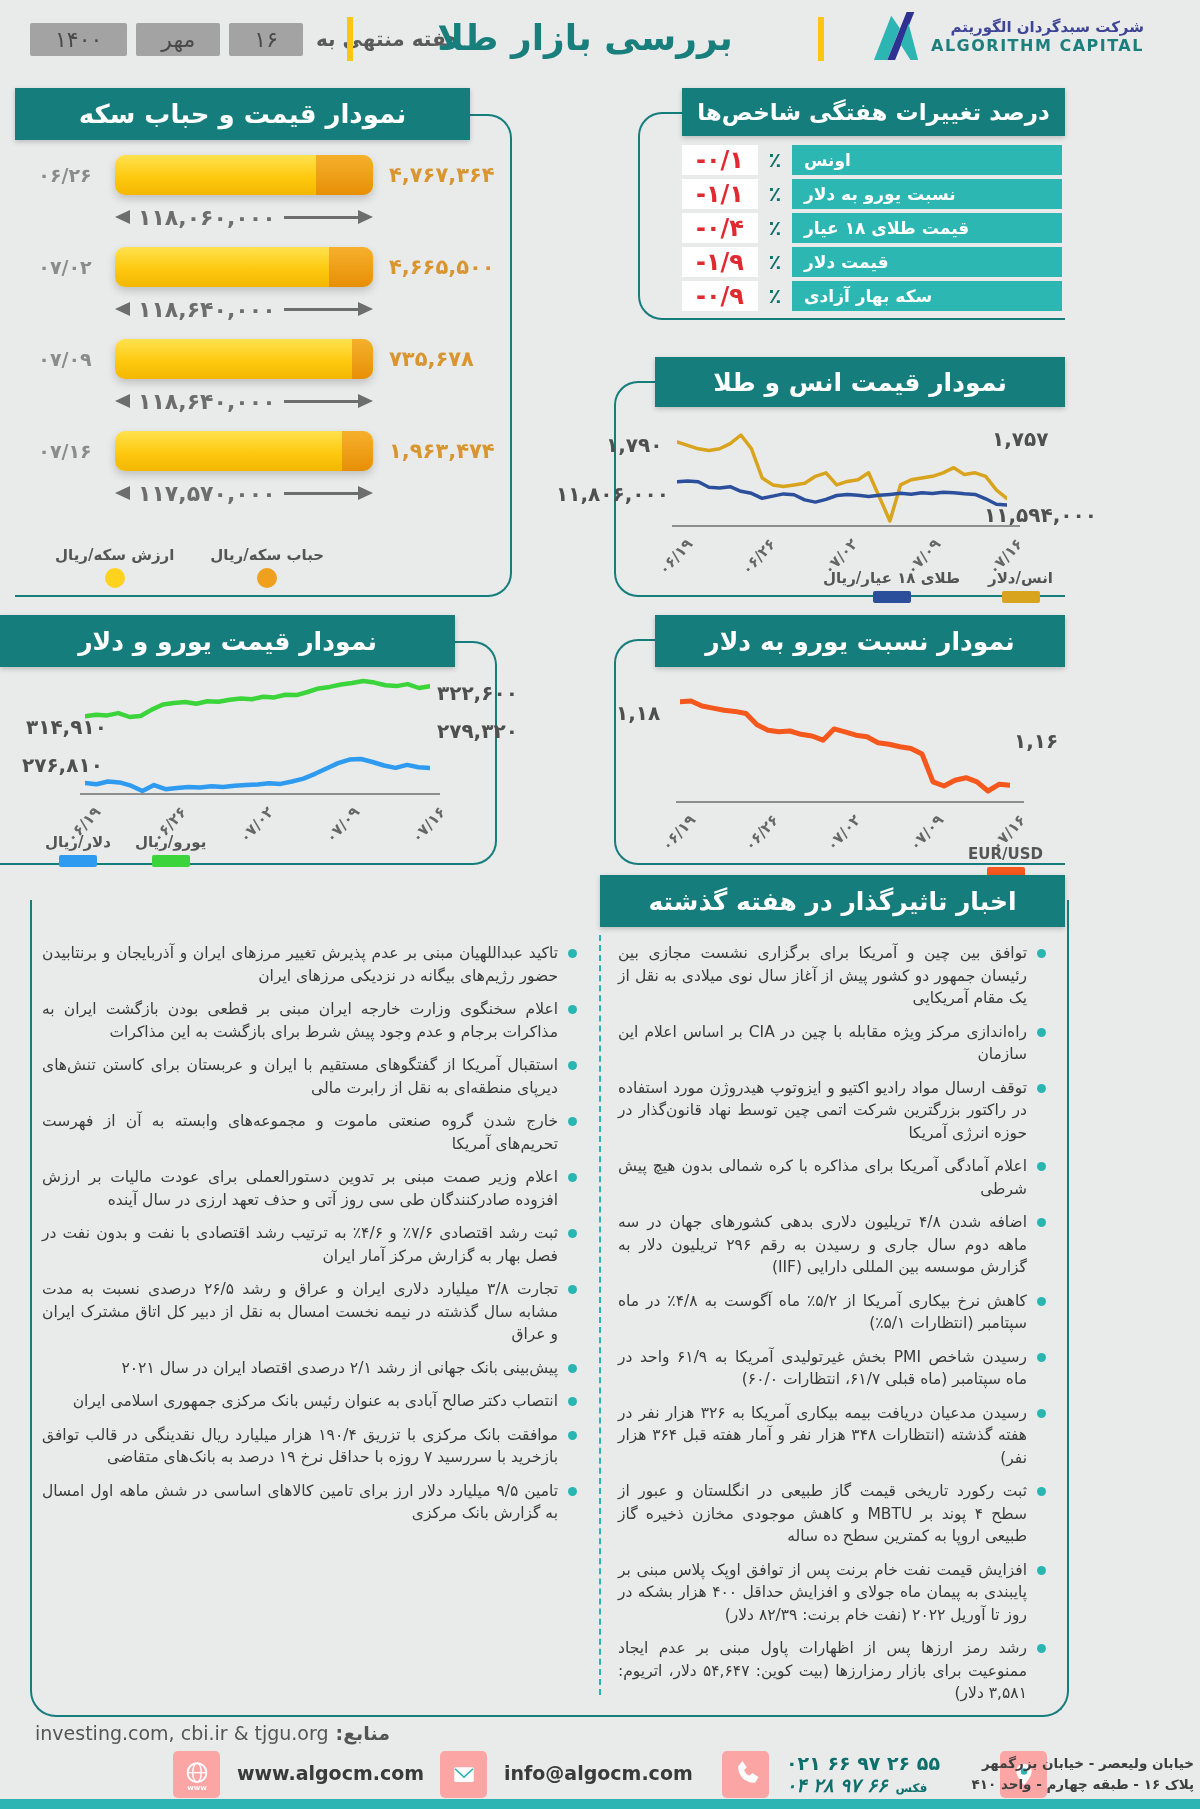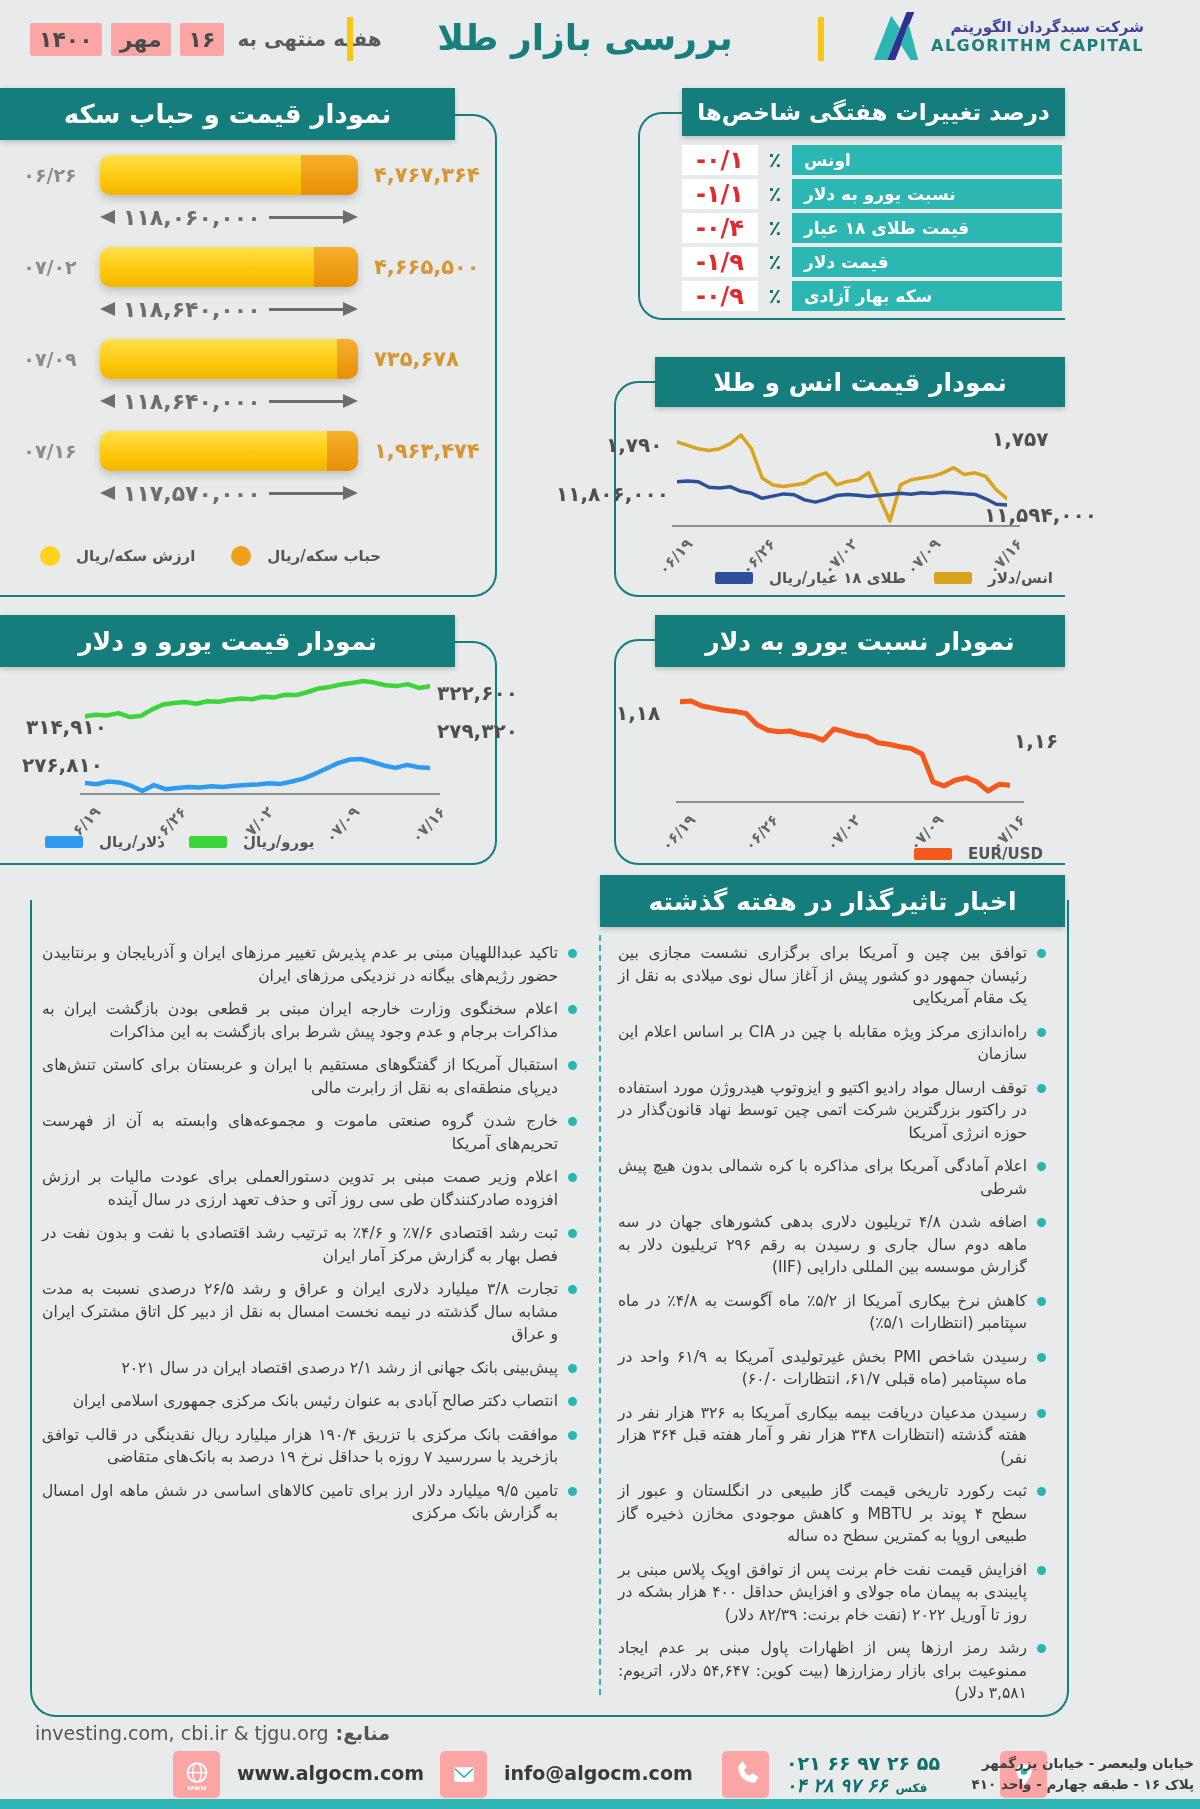--- a/index.html
+++ b/index.html
@@ -3,21 +3,21 @@
 <meta charset="utf-8">
 <style>
   html,body{margin:0;padding:0;}
   #page{position:relative;width:1200px;height:1809px;background:#e9eaea;overflow:hidden;
         font-family:"DejaVu Sans",sans-serif;direction:ltr;}
   .abs{position:absolute;}
   
   .page-title{left:360px;top:10px;width:450px;text-align:center;font-size:36px;font-weight:bold;color:#187f7c;line-height:56px;}
   .date-wrap{left:30px;top:16px;height:46px;display:flex;direction:rtl;align-items:center;gap:9px;}
   .date-wrap .lbl{font-size:20px;font-weight:bold;color:#5a5a5a;margin-left:4px;}
-  .date-box{background:#fca5a5;color:#4a4a4a;font-weight:bold;font-size:22px;padding:4px 9px;border-radius:2px;}
+  .date-box{background:#a3a3a3;color:#4a4a4a;font-weight:normal;font-size:22px;padding:4px 25px;border-radius:2px;}
   .ybar{width:6px;height:44px;background:#fdc513;top:17px;}
   .logo{left:872px;top:9px;display:flex;gap:9px;align-items:center;}
   .logo-fa{font-size:15px;font-weight:bold;color:#3f4596;direction:rtl;}
   .logo-en{font-size:16px;font-weight:bold;color:#1d7f7d;letter-spacing:1.5px;}
   
   .panel{position:absolute;}
   .frame{position:absolute;border:2.5px solid #157d7b;}
   .frame-left{border-right:none;border-radius:24px 0 0 24px;}
   .frame-right{border-left:none;border-radius:0 24px 24px 0;}
   .phdr{position:absolute;background:#157d7b;color:#fff;font-weight:bold;display:flex;align-items:center;justify-content:center;
@@ -36,21 +36,21 @@
   .cbar{width:258px;height:40px;border-radius:10px;background:linear-gradient(180deg,#ffe14e,#fdc90f 55%,#f3b701);position:relative;box-shadow:0 4px 8px rgba(0,0,0,.18);}
   .ctip{position:absolute;right:0;top:0;height:100%;background:linear-gradient(180deg,#f6b02c,#e78f06);border-radius:0 10px 10px 0;}
   .cval{margin-left:16px;color:#d9952f;font-weight:bold;font-size:21px;direction:ltr;}
   .arrow-line{display:flex;align-items:center;height:18px;margin:10px 0 18px 100px;width:258px;}
   .arr-l{width:0;height:0;border-top:7px solid transparent;border-bottom:7px solid transparent;border-right:15px solid #6d6d6d;}
   .arr-r{width:0;height:0;border-top:7px solid transparent;border-bottom:7px solid transparent;border-left:15px solid #6d6d6d;}
   .anum{font-size:22px;font-weight:bold;color:#6d6d6d;margin:0 8px;direction:ltr;white-space:nowrap;}
   .aline{flex:1;height:3px;background:#6d6d6d;}
   
   .legend{position:absolute;display:flex;direction:rtl;align-items:center;}
-  .leg-item{display:flex;direction:rtl;align-items:center;gap:16px;}
+  .leg-item{display:flex;direction:rtl;align-items:center;gap:4px;flex-direction:column;}
   .leg-label{font-size:15px;font-weight:bold;color:#555;white-space:nowrap;}
   .sw-circle{width:20px;height:20px;border-radius:50%;}
   .sw-bar{width:38px;height:12px;border-radius:2px;}
   
   .axis{position:absolute;height:2px;background:#8f8f8f;}
   .tick{position:absolute;width:58px;text-align:right;font-size:15px;font-weight:bold;color:#666;direction:ltr;
         transform:rotate(-48deg);transform-origin:100% 0;}
   .chart-lab{position:absolute;font-weight:bold;color:#4f4f4f;font-size:20px;direction:ltr;white-space:nowrap;}
   
   .news-col{position:absolute;direction:rtl;}
@@ -131,21 +131,21 @@
         <div class="idx-row">
           <div class="idx-val">-۰/۹</div>
           <div class="idx-pct">٪</div>
           <div class="idx-bar">
             <span>سکه بهار آزادی</span>
           </div>
         </div>
       </div>
   </div>
 
-  <div class="panel" style="left:0;top:88px;width:500px;height:512px;">
+  <div class="panel" style="left:15px;top:88px;width:500px;height:512px;">
     <div class="frame frame-right" style="left:0;top:26px;right:3px;bottom:3px;"></div>
     <div class="phdr" style="left:0;top:0;width:455px;height:52px;font-size:26px;">نمودار قیمت و حباب سکه</div>
     <div id="coin-bars">
         <div>
           <div class="bar-line">
             <div class="cdate">۰۶/۲۶</div>
             <div class="cbar">
               <div class="ctip" style="width: 22%;"></div>
             </div>
             <div class="cval">۴,۷۶۷,۳۶۴</div>

